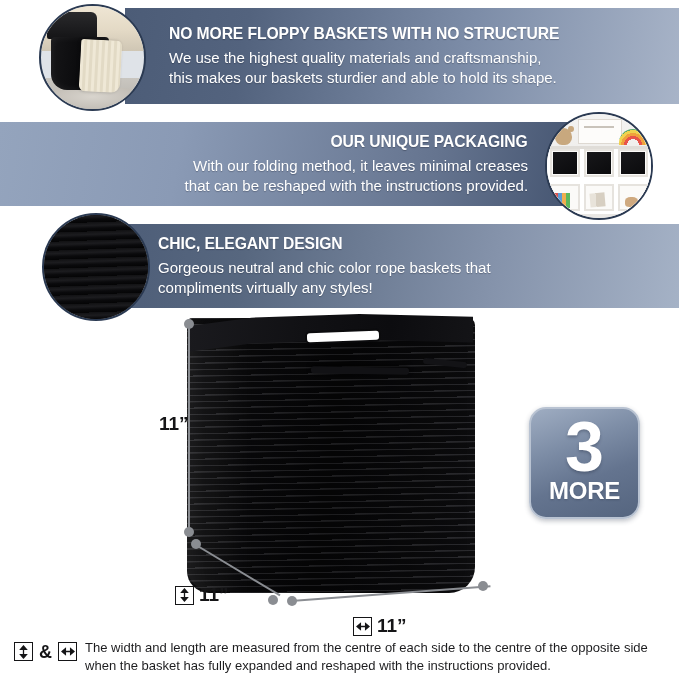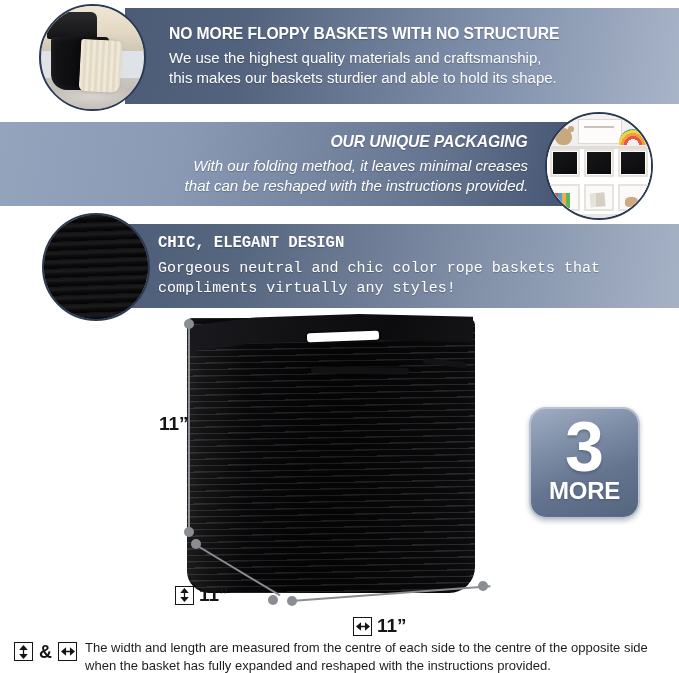--- a/index.html
+++ b/index.html
@@ -27,28 +27,26 @@
     left: 125px; top: 8px; width: 554px; height: 96px;
     background: linear-gradient(100deg, #4c5c77 0%, #53637e 22%, #7d8da8 62%, #a8b4c8 100%);
     padding: 0 14px 0 44px;
     align-items: flex-start;
   }
   .banner-2 {
     left: 0px; top: 122px; width: 600px; height: 84px;
     background: linear-gradient(100deg, #94a4bd 0%, #8a9ab5 30%, #65748f 72%, #3f4f6b 100%);
     padding: 0 72px 0 14px;
     align-items: flex-end;
-    font-style: italic;
   }
   .banner-3 {
     left: 100px; top: 224px; width: 579px; height: 84px;
     background: linear-gradient(100deg, #4c5c77 0%, #57677f 25%, #8593ab 68%, #a5b2c6 100%);
     padding: 0 14px 0 58px;
     align-items: flex-start;
-    font-family: Liberation Mono, monospace;
   }
 
   .banner-title {
     color: #ffffff;
     font-weight: bold;
     font-size: 16.5px;
     letter-spacing: -0.1px;
     line-height: 1.12;
     white-space: nowrap;
     text-shadow: 0 1px 1px rgba(20,28,44,0.33);

